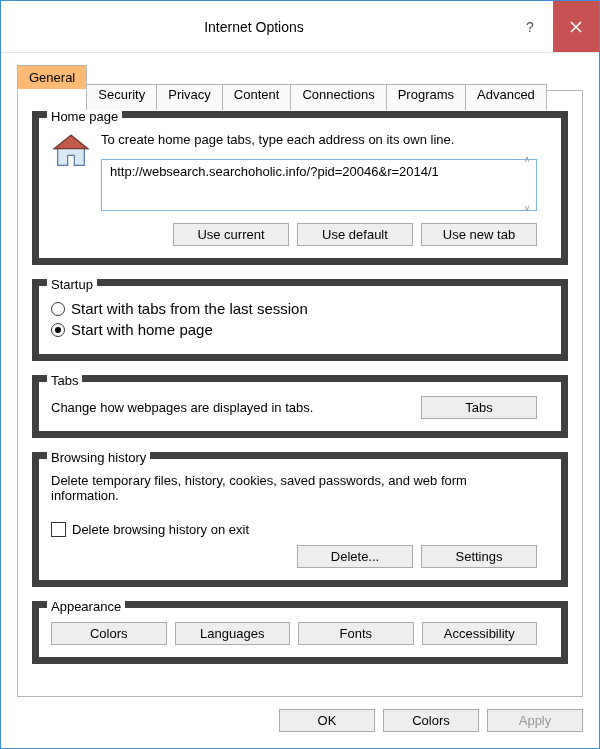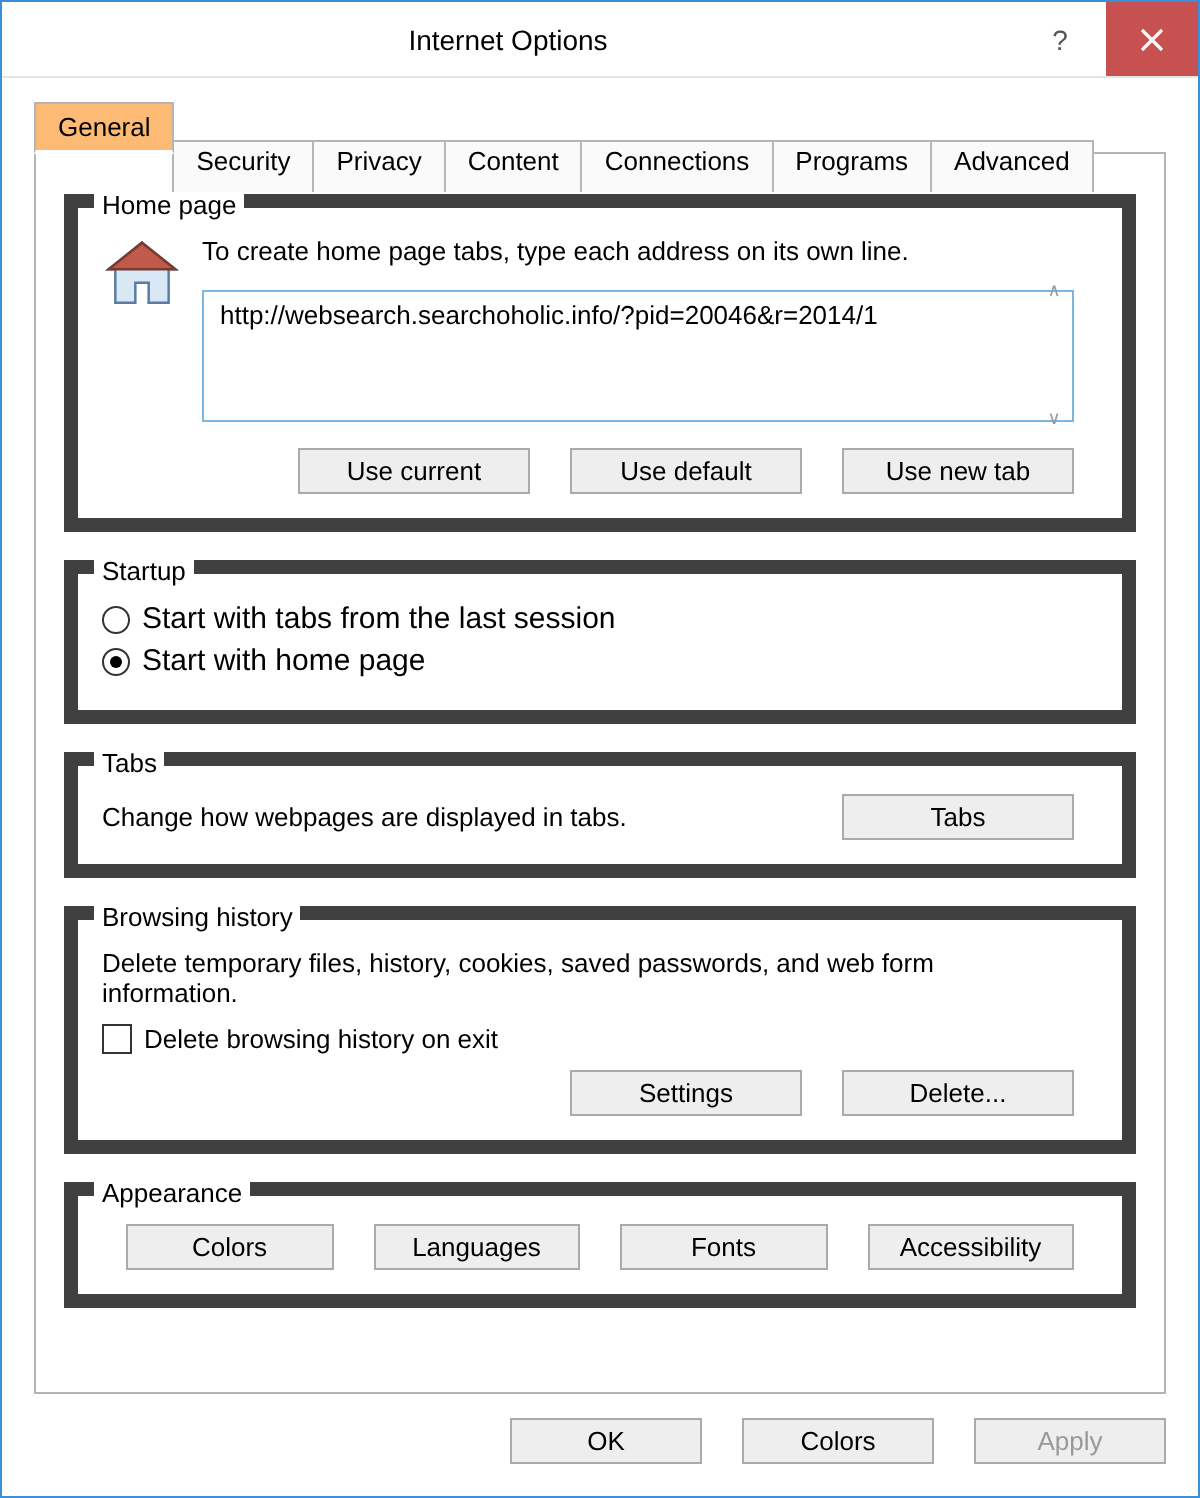--- a/index.html
+++ b/index.html
@@ -1,46 +1,46 @@
 <!DOCTYPE html>
 <html><head>
 <meta charset="utf-8">
 <style>
 * { box-sizing: border-box; margin: 0; padding: 0; font-family: "Segoe UI", Tahoma, sans-serif; }
 body { background: #fff; width: 600px; height: 749px; overflow: hidden; }
 .window { width: 600px; height: 749px; border: 1px solid #3a8fd8; background: #fff; display: flex; flex-direction: column; }
-.titlebar { background: #fff; height: 38px; display: flex; align-items: center; border-bottom: 1px solid #e5e5e5; position: relative; }
+.titlebar { background: #fff; height: 52px; display: flex; align-items: center; border-bottom: 1px solid #e5e5e5; position: relative; }
 .title-text { flex: 1; text-align: center; font-size: 14px; color: #000; }
 .title-btns { display: flex; height: 100%; }
 .title-btn { width: 46px; height: 100%; display: flex; align-items: center; justify-content: center; font-size: 14px; }
 .help-btn { background: #fff; color: #555; }
 .close-btn { background: #c75050; color: #fff; }
 .content { flex: 1; padding: 12px 16px 0 16px; display: flex; flex-direction: column; }
 .tabs { display: flex; position: relative; z-index: 2; }
 .tab { padding: 4px 11px; border: 1px solid #b5b5b5; border-bottom: none; background: #fdba74; font-size: 13px; cursor: pointer; margin-right: -1px; position: relative; }
 .tab.active { border-bottom: 2px solid #fff; z-index: 3; top: 0; }
 .tab:not(.active) { top: 19px; padding-top: 2px; padding-bottom: 3px; background: #fafafa; }
 .panel { border: 1px solid #b5b5b5; margin-top: -1px; padding: 14px 14px 10px 14px; flex: 1; display: flex; flex-direction: column; gap: 8px; }
 .group { position: relative; border: 7px solid #404040; padding: 14px 24px 12px 12px; margin-top: 6px; }
 .group-title { position: absolute; top: -9px; left: 8px; background: #fff; padding: 0 4px; font-size: 13px; color: #000; }
 .row { display: flex; gap: 10px; align-items: flex-start; }
 .desc { font-size: 13px; color: #000; }
 .hp-text { flex: 1; }
-.url-box { width: 100%; border: 1px solid #7ab6e0; background: #fff; font-size: 13px; color: #000; padding: 4px 18px 4px 8px; height: 66px; resize: none; font-family: inherit; position: relative; margin-top: 6px; }
+.url-box { width: 100%; border: 1px solid #7ab6e0; background: #fff; font-size: 13px; color: #000; padding: 4px 18px 4px 8px; height: 52px; resize: none; font-family: inherit; position: relative; margin-top: 6px; }
 .url-wrap { position: relative; margin-top: 6px; }
 .url-arrows { position: absolute; right: 2px; top: 0; bottom: 0; width: 16px; display: flex; flex-direction: column; justify-content: space-between; padding: 2px 0; }
 .url-arrow { font-size: 9px; color: #999; text-align: center; line-height: 1; }
 .btn-row { display: flex; justify-content: flex-end; gap: 8px; margin-top: 8px; }
-.btn { border: 1px solid #aaa; background: #eee; font-size: 13px; padding: 3px 0; min-width: 116px; text-align: center; cursor: pointer; margin-left: 12px; }
+.btn { border: 1px solid #aaa; background: #eee; font-size: 13px; padding: 3px 0; min-width: 116px; text-align: center; cursor: pointer; }
 .btn.disabled { color: #999; }
 .radio-row { display: flex; align-items: center; gap: 6px; margin-bottom: 4px; font-size: 15px; }
 .radio-outer { width: 14px; height: 14px; border: 1px solid #333; border-radius: 50%; display: flex; align-items: center; justify-content: center; }
 .radio-inner { width: 6px; height: 6px; background: #000; border-radius: 50%; }
 .tabs-row { display: flex; align-items: center; justify-content: space-between; }
-.check-row { display: flex; align-items: center; gap: 6px; margin-top: 8px; font-size: 13px; }
+.check-row { display: flex; align-items: center; gap: 6px; margin-top: 19px; font-size: 13px; }
 .checkbox { width: 15px; height: 15px; border: 1px solid #333; background: #fff; }
 .appearance-row { display: flex; gap: 8px; }
 .appearance-row .btn { flex: 1; min-width: 0; }
 .dialog-btns { display: flex; justify-content: flex-end; gap: 8px; padding: 12px 16px 16px 16px; }
 .dialog-btns .btn { min-width: 96px; }
 .house-icon { width: 40px; height: 40px; flex-shrink: 0; }
 </style>
 </head>
 <body>
 
@@ -118,22 +118,22 @@
       </div>
 
       <div class="group">
         <span class="group-title">Browsing history</span>
         <div class="desc">Delete temporary files, history, cookies, saved passwords, and web form information.</div>
         <div class="check-row">
           <span class="checkbox"></span>
           <span>Delete browsing history on exit</span>
         </div>
         <div class="btn-row">
+          <div class="btn">Delete...</div>
           <div class="btn">Settings</div>
-          <div class="btn">Delete...</div>
         </div>
       </div>
 
       <div class="group">
         <span class="group-title">Appearance</span>
         <div class="appearance-row">
           <div class="btn">Colors</div>
           <div class="btn">Languages</div>
           <div class="btn">Fonts</div>
           <div class="btn">Accessibility</div>

